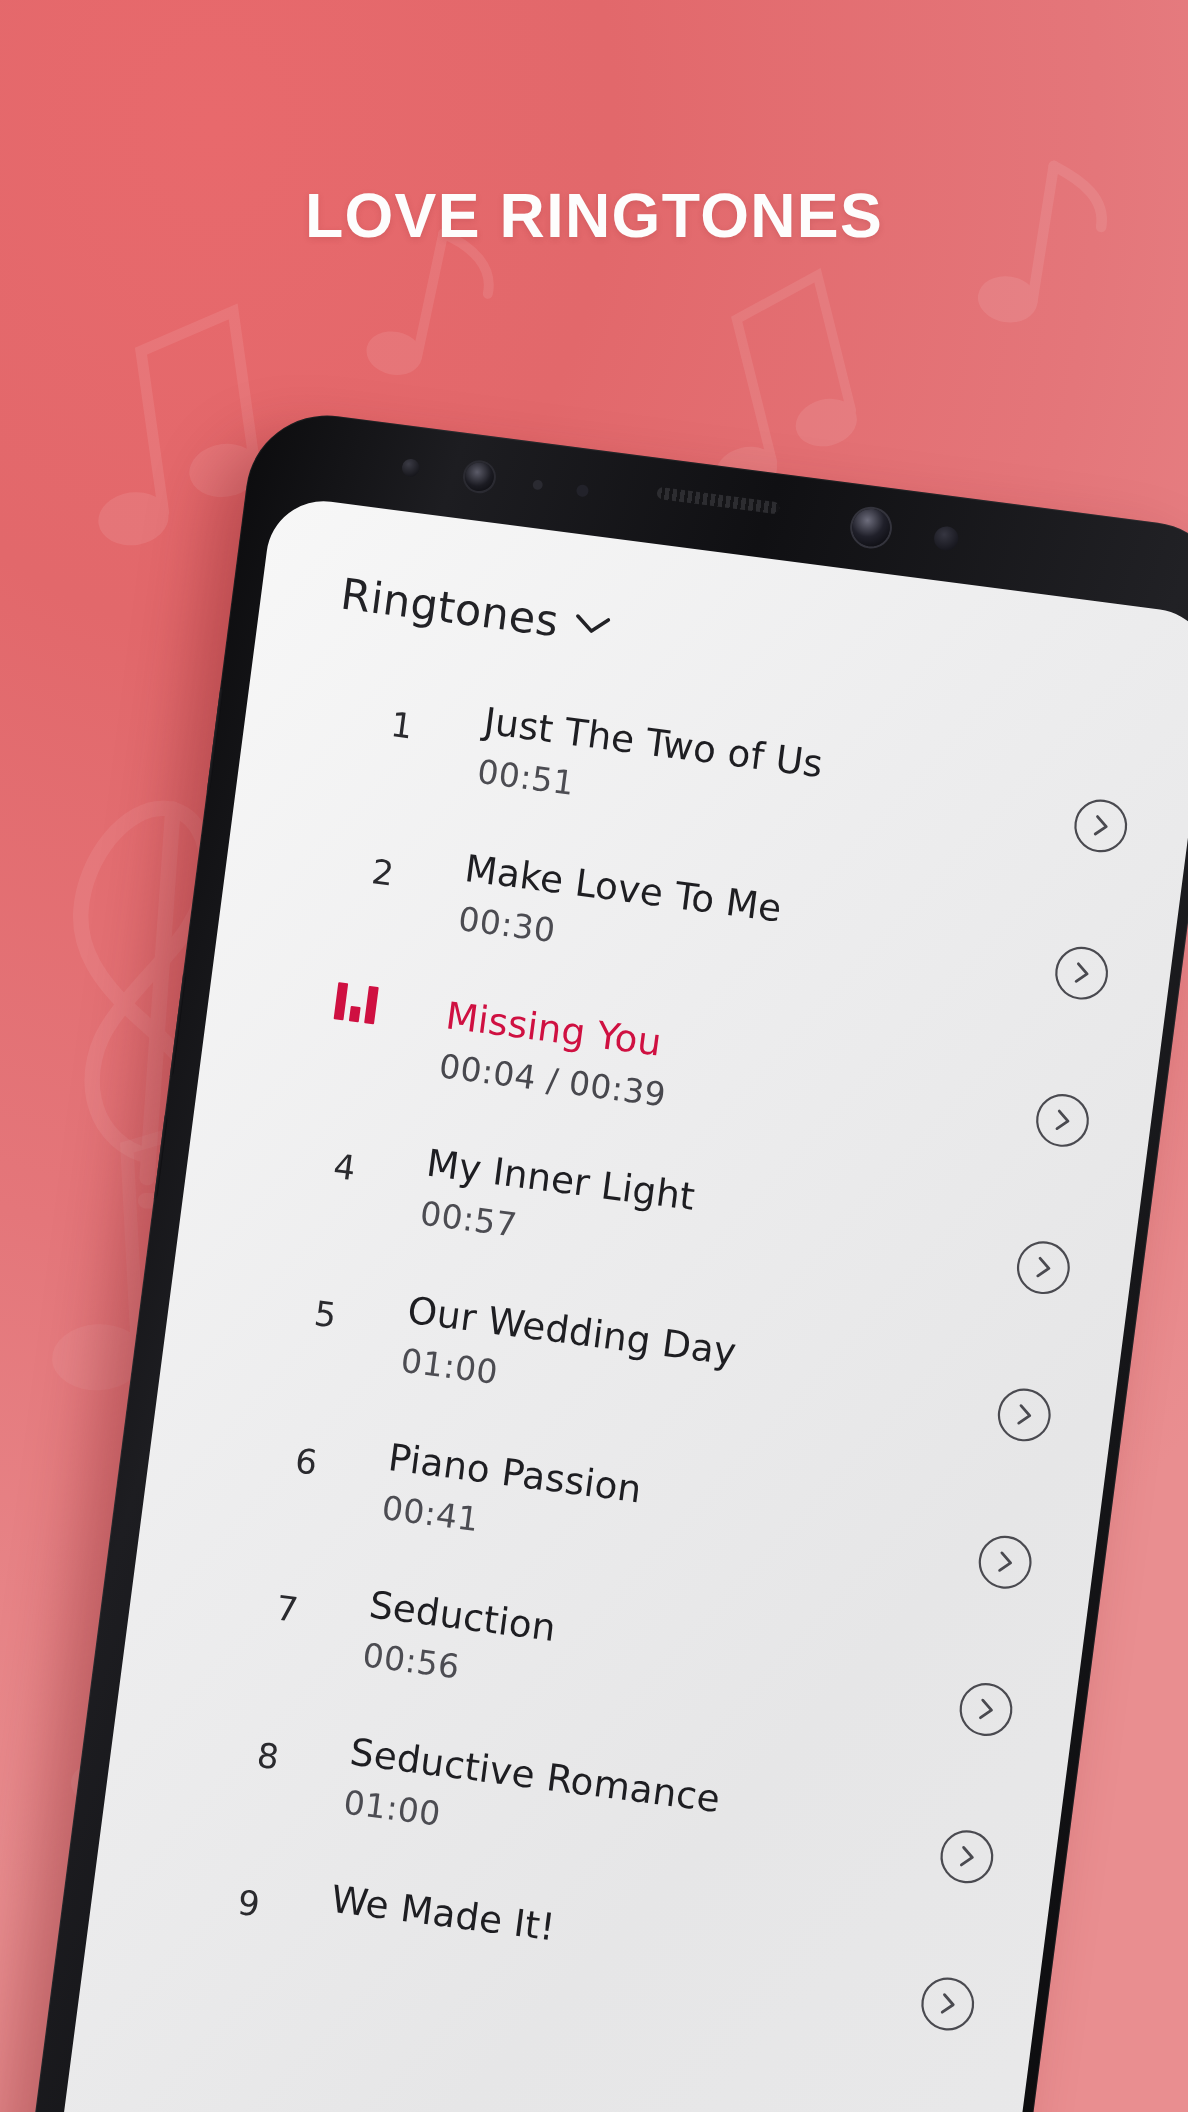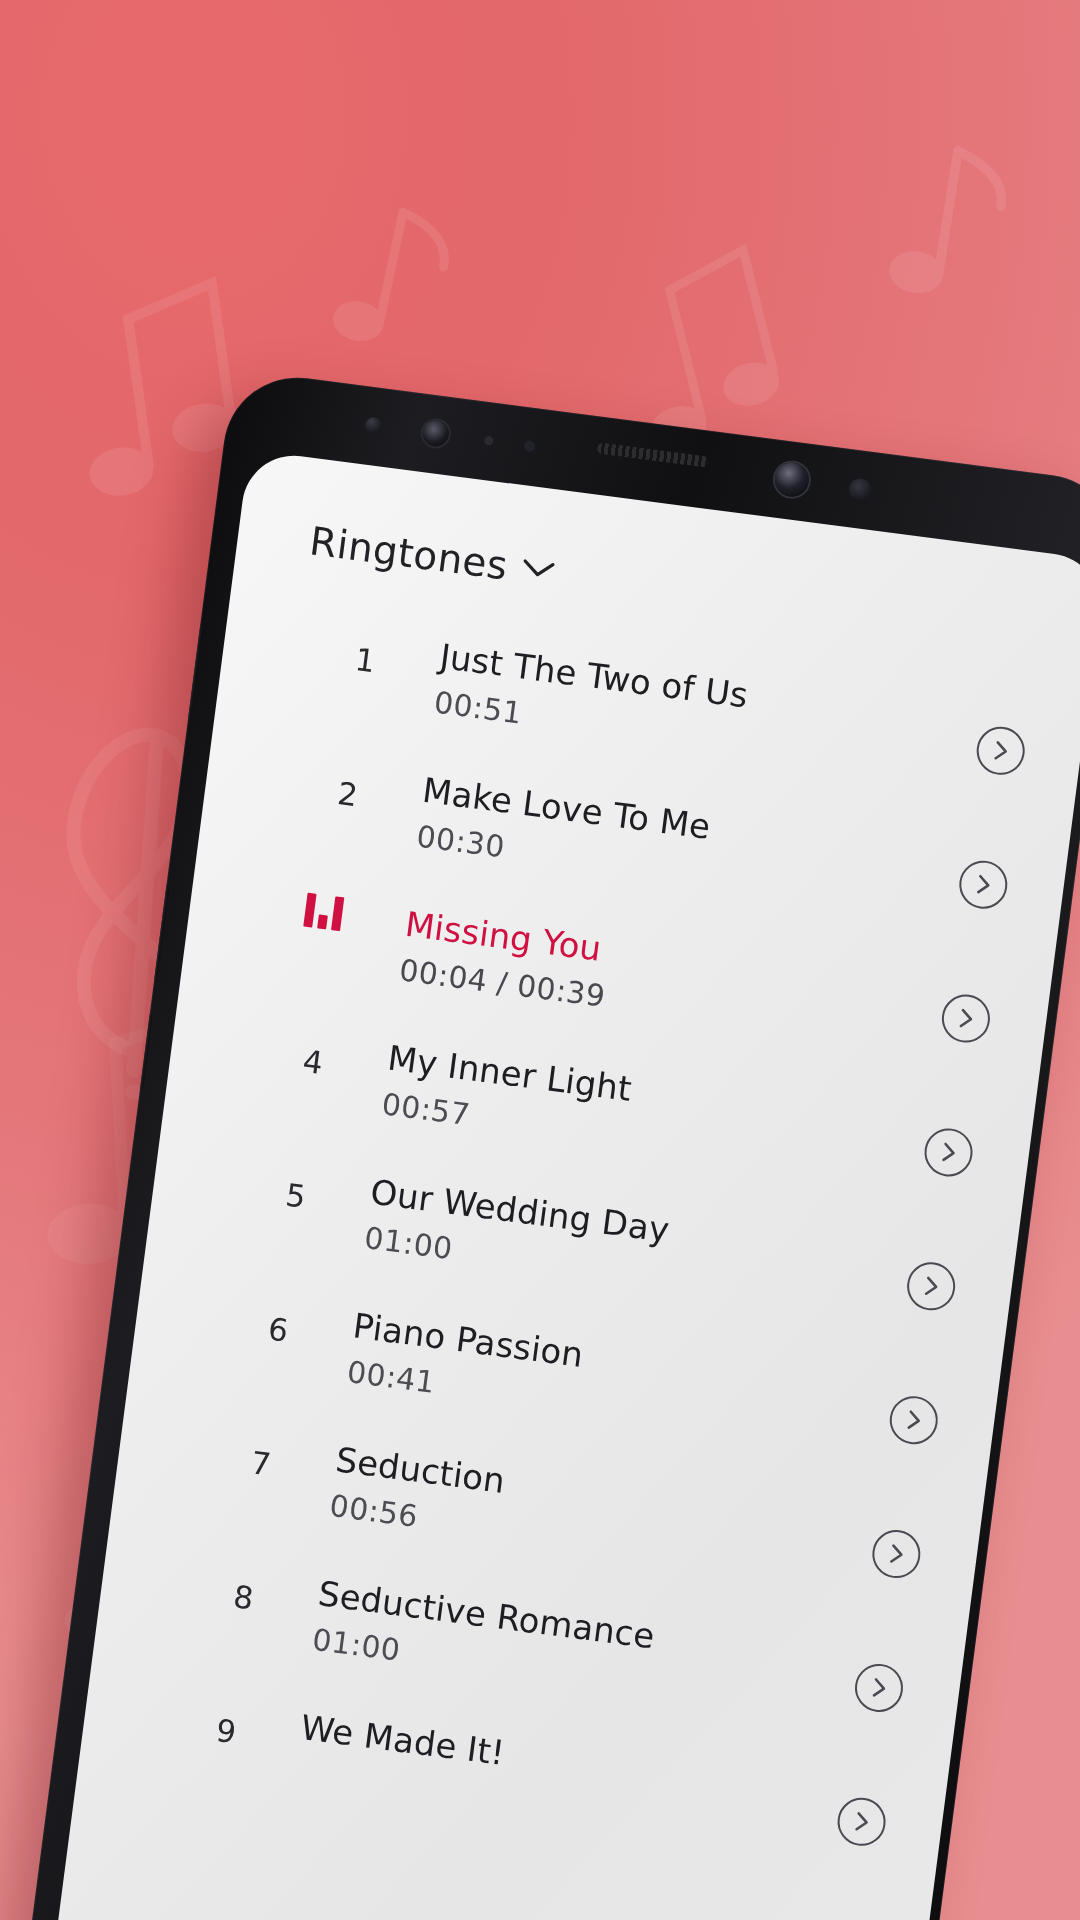--- a/index.html
+++ b/index.html
@@ -185,20 +185,21 @@
     </svg>
   </div>
   <div class="wm" style="left:30px;  top:980px; transform:rotate(-3deg); opacity:.06;">
     <svg width="300" height="300" viewBox="0 0 100 100" fill="none" stroke="#fff" stroke-width="4">
       <path d="M30 82V20l42-10v58" stroke-linecap="round"></path>
       <ellipse cx="18" cy="83" rx="14" ry="10" fill="#fff" stroke="none"></ellipse>
       <ellipse cx="60" cy="72" rx="14" ry="10" fill="#fff" stroke="none"></ellipse>
     </svg>
   </div>
 
+  <div id="title">LOVE RINGTONES</div>
 
   <div id="phone-wrap">
     <div id="phone">
       <div id="phone-rim"></div>
 
       <div id="topbar">
         <div class="sensor" style="left:112px; top:30px; width:16px; height:16px; background:radial-gradient(circle at 35% 30%,#3b3b45,#0b0b0f);"></div>
         <div class="sensor" style="left:170px; top:25px; width:26px; height:26px; background:radial-gradient(circle at 40% 35%,#5b5b68 0%,#1b1b22 55%,#08080b 100%); box-shadow:0 0 0 2px #2a2a31;"></div>
         <div class="sensor" style="left:232px; top:34px; width:9px; height:9px; background:#2a2a31;"></div>
         <div class="sensor" style="left:272px; top:33px; width:11px; height:11px; background:#22222a;"></div>

